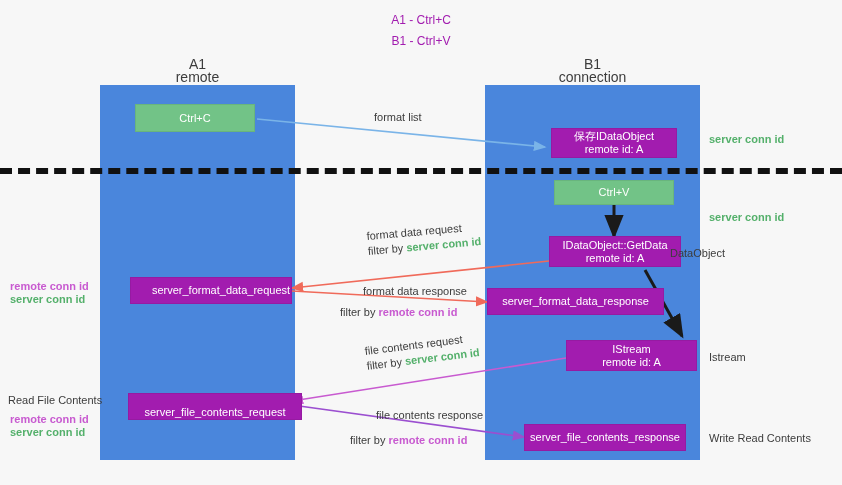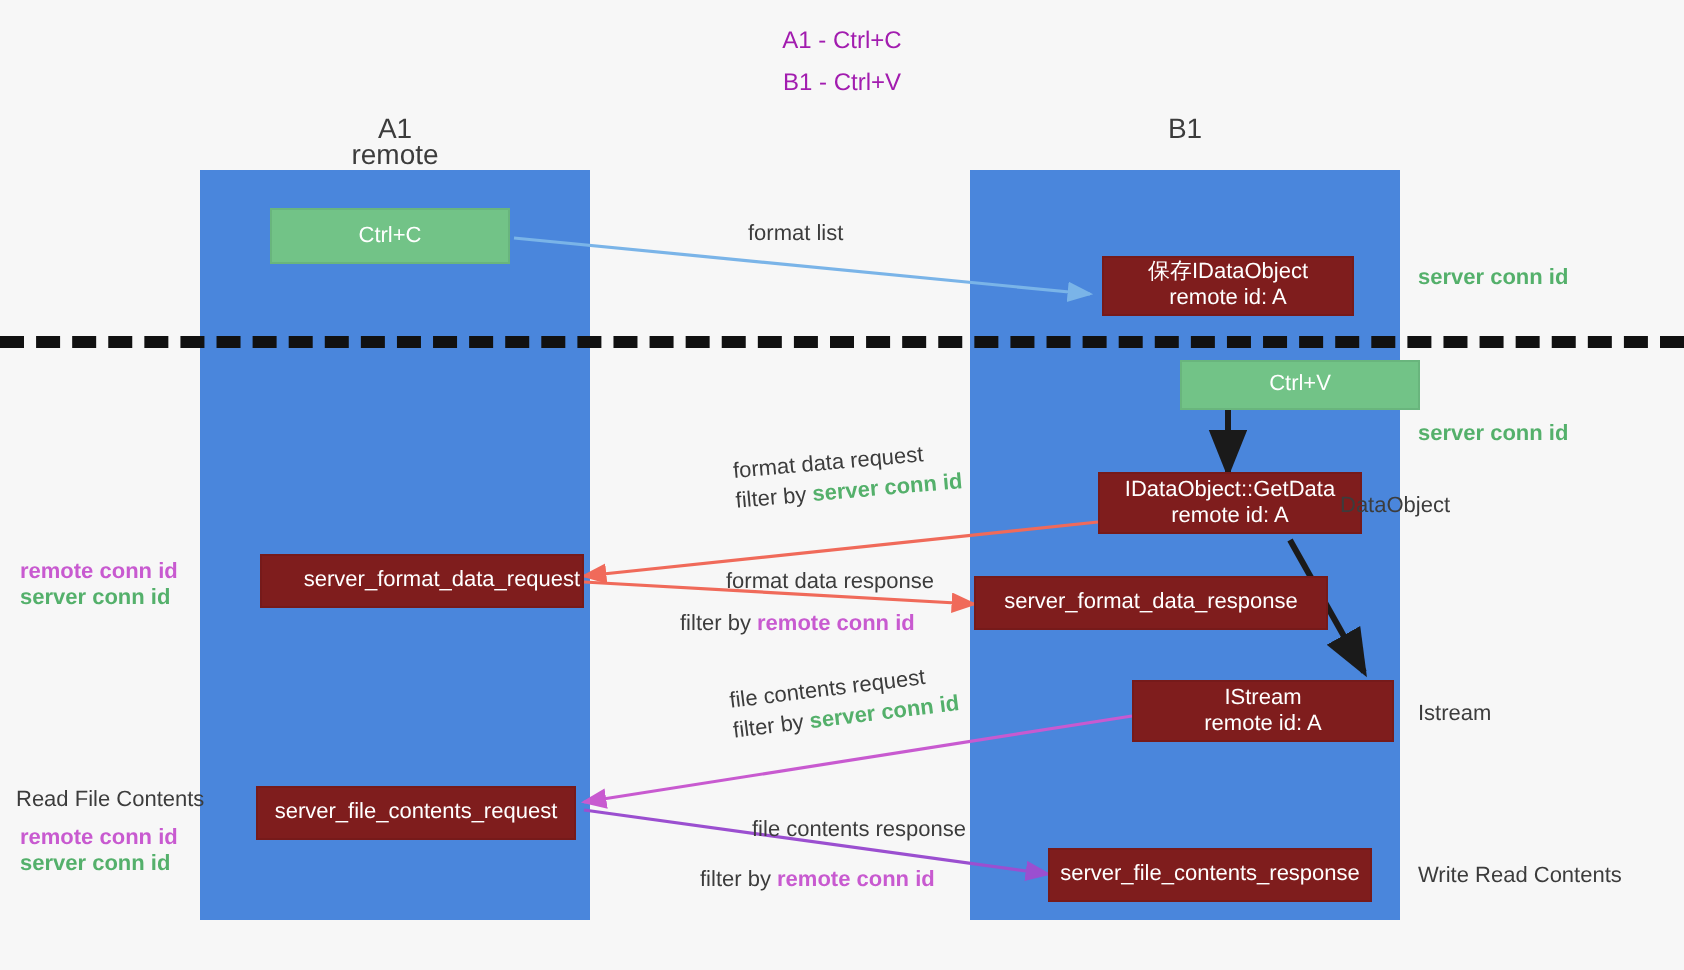--- a/index.html
+++ b/index.html
@@ -54,21 +54,21 @@
     font-size: 11px;
     line-height: 13px;
     display: flex;
     flex-direction: column;
     align-items: center;
     justify-content: center;
     border: 1px solid rgba(0,0,0,0.07);
   }
   .box .l2 { display: block; }
   .box-green { background: #72c387; }
-  .box-orange { background: #7f1d1d; }
+  .box-orange { background: #a21caf; }
 
   
   #divider {
     left: 0; top: 168px;
     width: 842px; height: 0;
     border-top: 6px dashed #111111;
   }
 
   
   .edge-label {
@@ -104,20 +104,21 @@
 
   <div class="abs" id="title">A1 - Ctrl+C
 B1 - Ctrl+V</div>
 
   <div class="abs col-head" style="left:120px; top:58px; width:155px;">
     <span>A1</span>
     <span class="sub">remote</span>
   </div>
   <div class="abs col-head" style="left:515px; top:58px; width:155px;">
     <span>B1</span>
+    <span class="sub">connection</span>
   </div>
 
   <div class="abs lane" id="lane-a1"></div>
   <div class="abs lane" id="lane-b1"></div>
 
   <svg class="overlay">
     <defs>
       <marker id="ah-blue" markerWidth="9" markerHeight="9" refX="7" refY="3.2" orient="auto">
         <path d="M0,0 L8,3.2 L0,6.4 z" fill="#7ab4e8"></path>
       </marker>
@@ -153,30 +154,30 @@
   <div class="abs" id="divider"></div>
 
   <div class="abs box box-green" style="left:135px; top:104px; width:120px; height:28px;">
     <span>Ctrl+C</span>
   </div>
 
   <div class="abs box box-orange" style="left:130px; top:277px; width:162px; height:27px;padding-left:20px;">
     <span>server_format_data_request</span>
   </div>
 
-  <div class="abs box box-orange" style="left:128px; top:393px; width:160px; height:27px;">
+  <div class="abs box box-orange" style="left:128px; top:393px; width:174px; height:27px;justify-content:flex-end;">
     <span>server_file_contents_request</span>
   </div>
 
   <div class="abs box box-orange" style="left:551px; top:128px; width:126px; height:30px;">
     <span>保存IDataObject</span>
     <span class="l2">remote id: A</span>
   </div>
 
-  <div class="abs box box-green" style="left:554px; top:180px; width:120px; height:25px;margin-left:36px;">
+  <div class="abs box box-green" style="left:554px; top:180px; width:120px; height:25px;">
     <span>Ctrl+V</span>
   </div>
 
   <div class="abs box box-orange" style="left:549px; top:236px; width:132px; height:31px;text-align:center;">
     <span>IDataObject::GetData</span>
     <span class="l2">remote id: A</span>
   </div>
 
   <div class="abs box box-orange" style="left:487px; top:288px; width:177px; height:27px;">
     <span>server_format_data_response</span>

